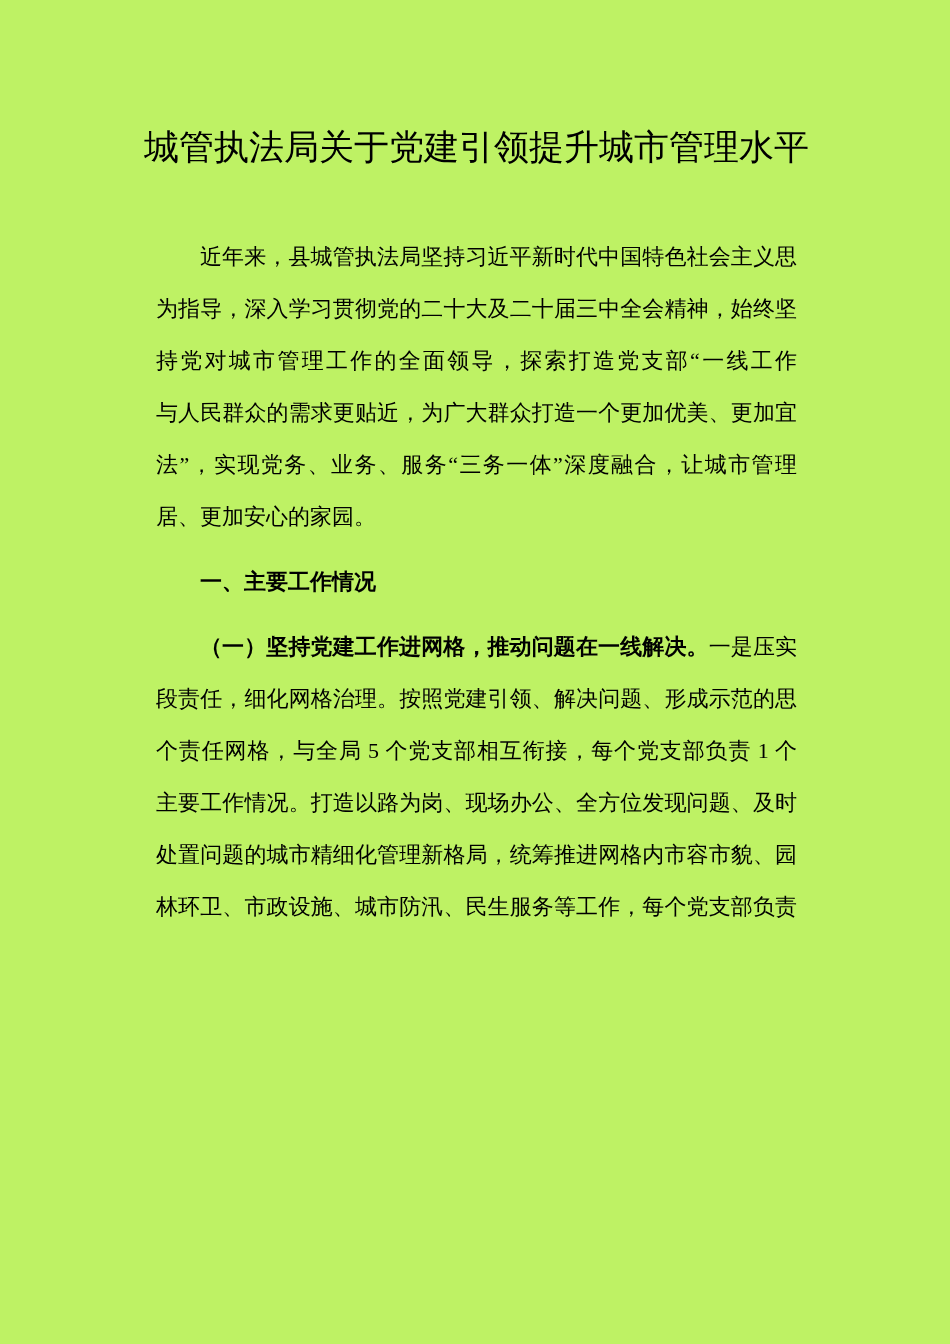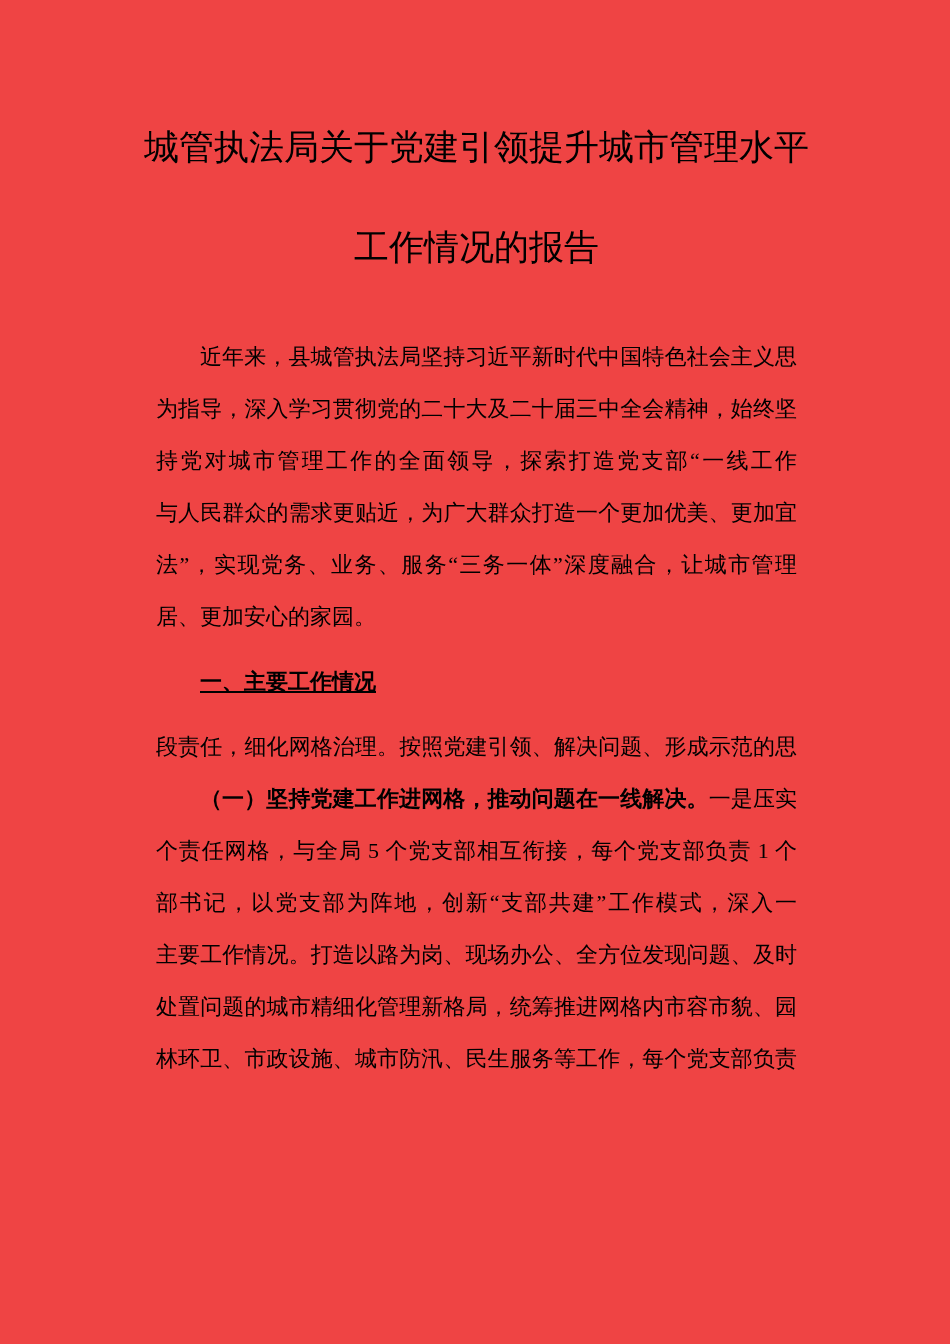--- a/index.html
+++ b/index.html
@@ -12,21 +12,21 @@
     height: 1344px;
     overflow: hidden;
     color: #000000;
     font-family: "Liberation Serif", "DejaVu Serif", serif;
   }
   .page {
     box-sizing: border-box;
     width: 950px;
     height: 1344px;
     padding: 98px 140px 0 143px;
-    background: #ef4444;
+    background: #bef264;
   }
   .title {
     margin: 0 0 33px 0;
     font-size: 35px;
     font-weight: normal;
     text-align: center;
   }
   .title-line {
     height: 100px;
     line-height: 100px;
@@ -34,21 +34,20 @@
   }
   .doc-body {
     font-size: 22px;
   }
   .block {
     margin: 13px;
   }
   .block[data-name="section-heading"] {
     margin-top: 2px;
     margin-bottom: 4px;
-    text-decoration: underline;
   }
   .line {
     height: 52px;
     line-height: 52px;
     overflow: hidden;
     text-align: justify;
     text-align-last: justify;
   }
   .line.no-justify {
     text-align: right;
@@ -61,37 +60,35 @@
     font-weight: bold;
     font-family: "Liberation Sans", "DejaVu Sans", sans-serif;
   }
 </style>
 </head>
 <body>
 
 <div class="page" data-name="document-page">
   <h1 class="title" data-name="document-title">
     <div class="title-line" data-name="document-title-line-1">城管执法局关于党建引领提升城市管理水平</div>
-    <div class="title-line" data-name="document-title-line-2">工作情况的报告</div>
   </h1>
   <div class="doc-body" data-name="document-body">
       <div class="block" data-name="intro-paragraph">
         <div class="line indent" data-name="text-line"><span class="seg-regular" data-name="text-segment">近年来，县城管执法局坚持习近平新时代中国特色社会主义思想</span></div>
         <div class="line" data-name="text-line"><span class="seg-regular" data-name="text-segment">为指导，深入学习贯彻党的二十大及二十届三中全会精神，始终坚</span></div>
         <div class="line" data-name="text-line"><span class="seg-regular" data-name="text-segment">持党对城市管理工作的全面领导，探索打造党支部“一线工作</span></div>
         <div class="line" data-name="text-line"><span class="seg-regular" data-name="text-segment">与人民群众的需求更贴近，为广大群众打造一个更加优美、更加宜</span></div>
         <div class="line" data-name="text-line"><span class="seg-regular" data-name="text-segment">法”，实现党务、业务、服务“三务一体”深度融合，让城市管理</span></div>
         <div class="line no-justify" data-name="text-line"><span class="seg-regular" data-name="text-segment">居、更加安心的家园。</span></div>
       </div>
       <div class="block" data-name="section-heading">
         <div class="line indent no-justify" data-name="text-line"><span class="seg-bold" data-name="bold-text-segment">一、主要工作情况</span></div>
       </div>
       <div class="block" data-name="subsection-paragraph">
+        <div class="line indent" data-name="text-line"><span class="seg-bold" data-name="bold-text-segment">（一）坚持党建工作进网格，推动问题在一线解决。</span><span class="seg-regular" data-name="text-segment">一是压实路</span></div>
         <div class="line" data-name="text-line"><span class="seg-regular" data-name="text-segment">段责任，细化网格治理。按照党建引领、解决问题、形成示范的思</span></div>
-        <div class="line indent" data-name="text-line"><span class="seg-bold" data-name="bold-text-segment">（一）坚持党建工作进网格，推动问题在一线解决。</span><span class="seg-regular" data-name="text-segment">一是压实路</span></div>
         <div class="line" data-name="text-line"><span class="seg-regular" data-name="text-segment">个责任网格，与全局 5 个党支部相互衔接，每个党支部负责 1 个“责</span></div>
-        <div class="line" data-name="text-line"><span class="seg-regular" data-name="text-segment">部书记，以党支部为阵地，创新“支部共建”工作模式，深入一</span></div>
         <div class="line" data-name="text-line"><span class="seg-regular" data-name="text-segment">主要工作情况。打造以路为岗、现场办公、全方位发现问题、及时</span></div>
         <div class="line" data-name="text-line"><span class="seg-regular" data-name="text-segment">处置问题的城市精细化管理新格局，统筹推进网格内市容市貌、园</span></div>
         <div class="line" data-name="text-line"><span class="seg-regular" data-name="text-segment">林环卫、市政设施、城市防汛、民生服务等工作，每个党支部负责</span></div>
       </div>
     </div>
 </div>
 
 </body></html>

